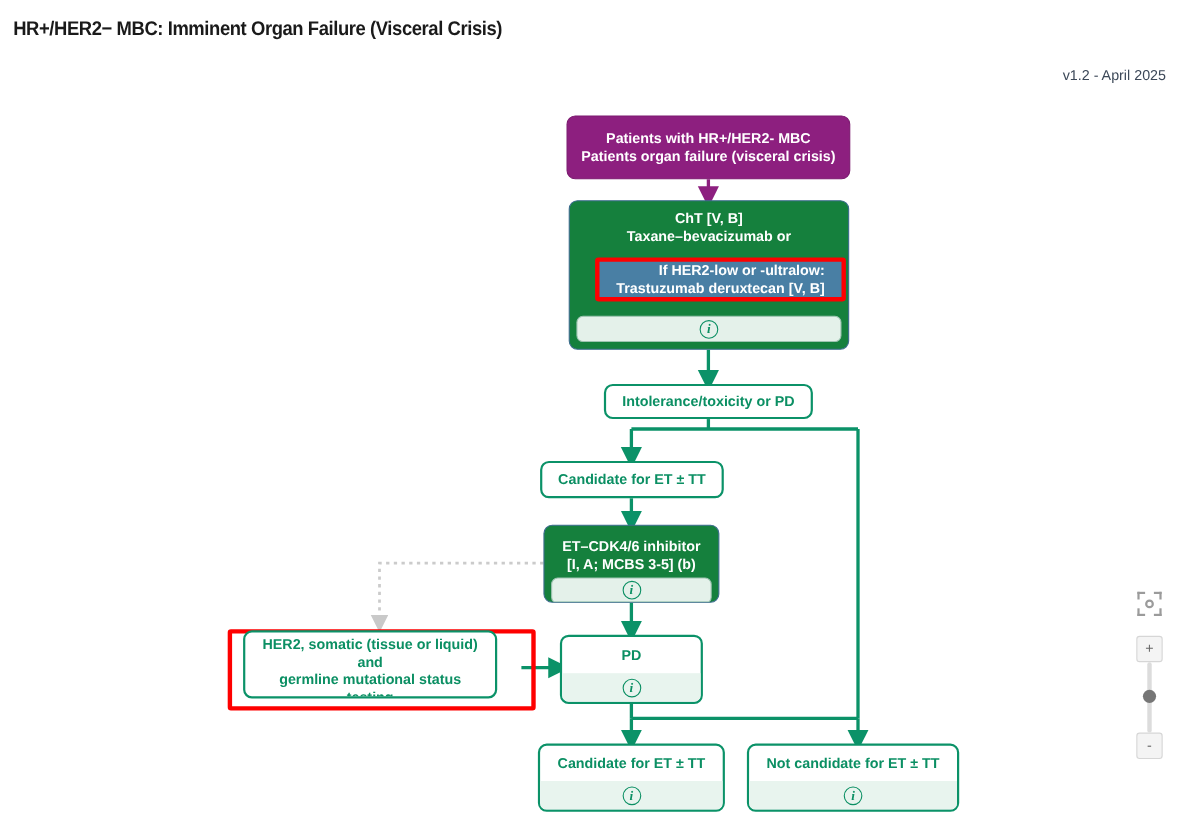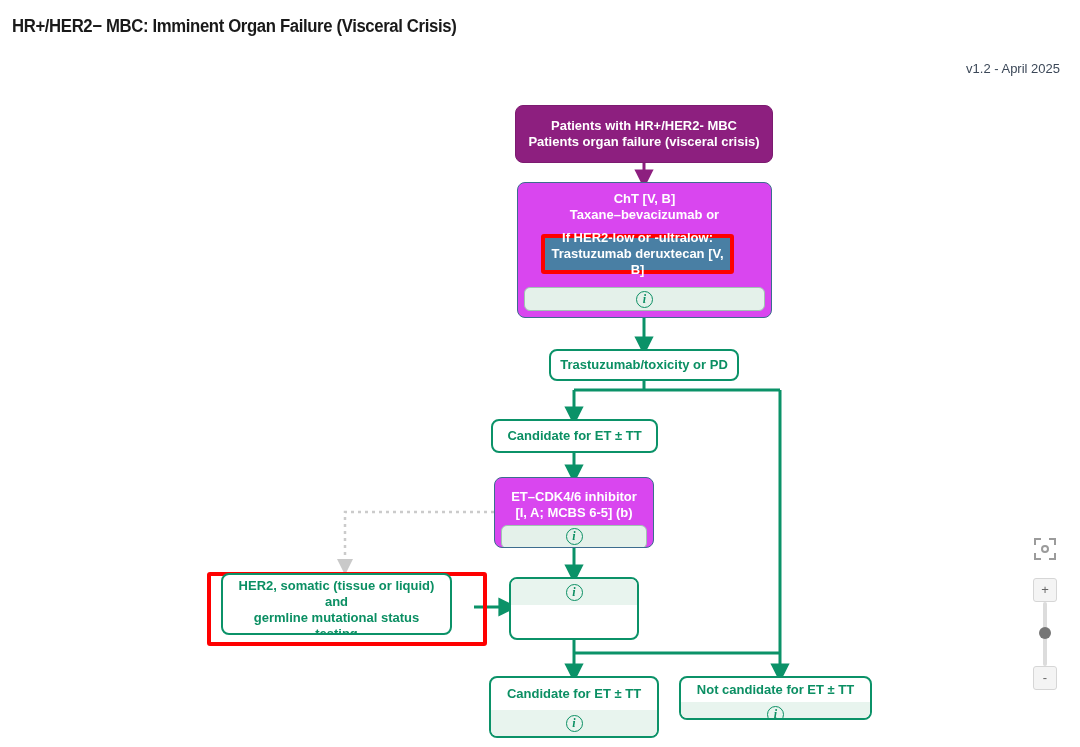--- a/index.html
+++ b/index.html
@@ -66,21 +66,21 @@
   
   .node.purple {
     background: #8d1f7f;
     border: 1px solid #7c1b70;
     color: #ffffff;
   }
   .node.purple .body { font-size: 13px; }
 
   
   .node.blue {
-    background: #d946ef;
+    background: #15803d;
     border: 1.5px solid #3c6c8e;
     color: #ffffff;
   }
   .node.blue .body { font-size: 13px; }
   .node.blue .infobar {
     background: #e4f1ea;
     border: 1px solid #9fc4b2;
     border-radius: 6px;
     margin: 0 6px 6px 6px;
     height: 24px;
@@ -236,40 +236,40 @@
         <div>
           <div>ChT [V, B]</div>
           <div>Taxane–bevacizumab or</div>
         </div>
       </div>
       <div class="infobar">
         <span class="info-icon">i</span>
       </div>
     </div>
 
-    <div class="redbox filled" style="left:541px; top:222px; width:193px; height:40px;">
+    <div class="redbox filled" style="left:541px; top:222px; width:228px; height:40px;text-align:right;">
       <div>
         <div>If HER2-low or -ultralow:</div>
         <div>Trastuzumab deruxtecan [V, B]</div>
       </div>
     </div>
 
     <div class="node green" style="left:549px; top:337px; width:190px; height:32px;">
-      <div class="body">Trastuzumab/toxicity or PD</div>
+      <div class="body">Intolerance/toxicity or PD</div>
     </div>
 
     <div class="node green" style="left:491px; top:407px; width:167px; height:34px;">
       <div class="body">Candidate for ET ± TT</div>
     </div>
 
     <div class="node blue" style="left:494px; top:465px; width:160px; height:71px;">
       <div class="body" style="padding-top:11px;">
         <div>
           <div>ET–CDK4/6 inhibitor</div>
-          <div>[I, A; MCBS 6-5] (b)</div>
+          <div>[I, A; MCBS 3-5] (b)</div>
         </div>
       </div>
       <div class="infobar">
         <span class="info-icon">i</span>
       </div>
     </div>
 
     <div class="redbox" style="left:207px; top:560px; width:280px; height:74px;"></div>
 
     <div class="node green" style="left:221px; top:561px; width:231px; height:62px;">
@@ -278,33 +278,34 @@
           <div>HER2, somatic (tissue or liquid) and</div>
           <div>germline mutational status testing</div>
         </div>
       </div>
       <div class="infobar">
         <span class="info-icon">i</span>
       </div>
     </div>
 
     <div class="node green" style="left:509px; top:565px; width:130px; height:63px;">
+      <div class="body">PD</div>
       <div class="infobar">
         <span class="info-icon">i</span>
       </div>
     </div>
 
     <div class="node green" style="left:489px; top:664px; width:170px; height:62px;">
       <div class="body">Candidate for ET ± TT</div>
       <div class="infobar">
         <span class="info-icon">i</span>
       </div>
     </div>
 
-    <div class="node green" style="left:679px; top:664px; width:193px; height:44px;">
+    <div class="node green" style="left:679px; top:664px; width:193px; height:62px;">
       <div class="body">Not candidate for ET ± TT</div>
       <div class="infobar">
         <span class="info-icon">i</span>
       </div>
     </div>
 
   </div>
 
   <div class="zoom-controls">
     <div class="fit-btn">

